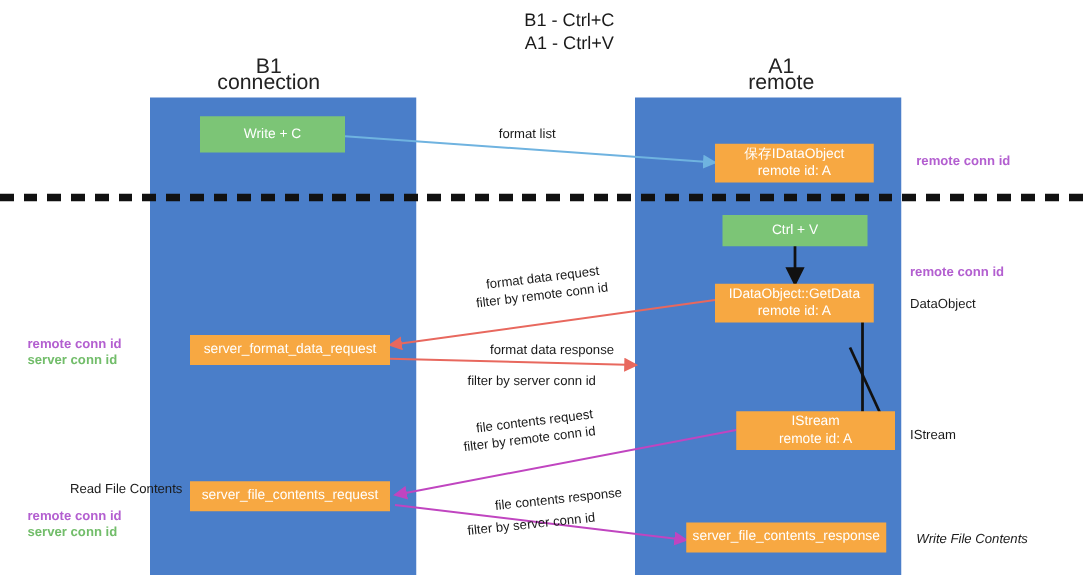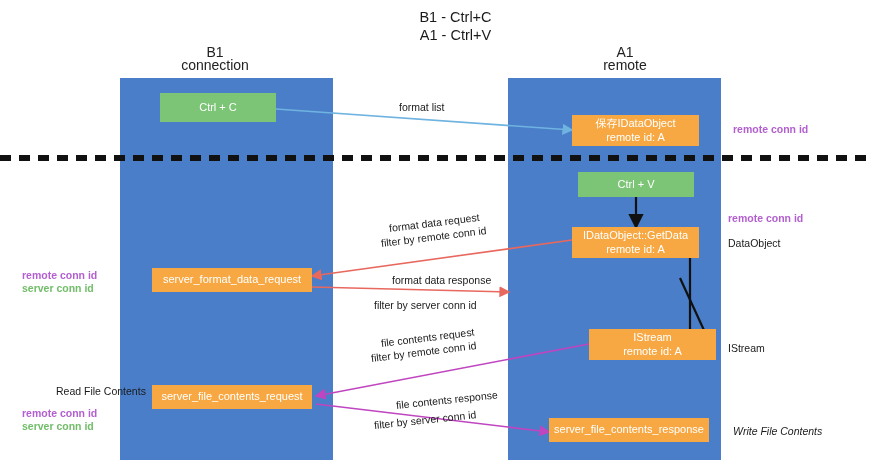--- a/index.html
+++ b/index.html
@@ -15,21 +15,21 @@
 
   
   .title{
     position:absolute;text-align:center;font-size:14.5px;color:#1a1a1a;
     line-height:18px;white-space:nowrap;padding-left:40px;
   }
   #main-title{left:0;right:0;top:8px;text-align:center;}
   #main-title div{font-size:14.5px;}
 
   .lane-title{
-    position:absolute;text-align:center;font-size:14px;color:#222;
+    position:absolute;text-align:center;font-size:17px;color:#222;
     line-height:13px;white-space:nowrap;
   }
 
   
   .lane{position:absolute;background:#4a7ec9;}
 
   
   #divider{
     position:absolute;left:0;top:155px;width:871px;height:6px;
     background-image:repeating-linear-gradient(to right,#111 0 11px, transparent 11px 19px);
@@ -106,21 +106,21 @@
     <line x1="680" y1="278" x2="714" y2="352" stroke="#111111" stroke-width="2.2" marker-end="url(#ah-black)"></line>
 
     <line x1="690" y1="253" x2="690" y2="330" stroke="#111111" stroke-width="2.2"></line>
 
     <line x1="589" y1="344" x2="316" y2="396" stroke="#c045c0" stroke-width="1.6" marker-end="url(#ah-magenta)"></line>
 
     <line x1="316" y1="404" x2="549" y2="432" stroke="#c045c0" stroke-width="1.6" marker-end="url(#ah-magenta)"></line>
   </svg>
 
   <div class="box green" style="left:160px;top:93px;width:116px;height:29px;">
-    <span>Ctrl + C</span>
+    <span>Write + C</span>
   </div>
 
   <div class="box orange" style="left:572px;top:115px;width:127px;height:31px;">
     <span>保存IDataObject</span>
     <span>remote id: A</span>
   </div>
 
   <div class="box green" style="left:578px;top:172px;width:116px;height:25px;">
     <span>Ctrl + V</span>
   </div>

